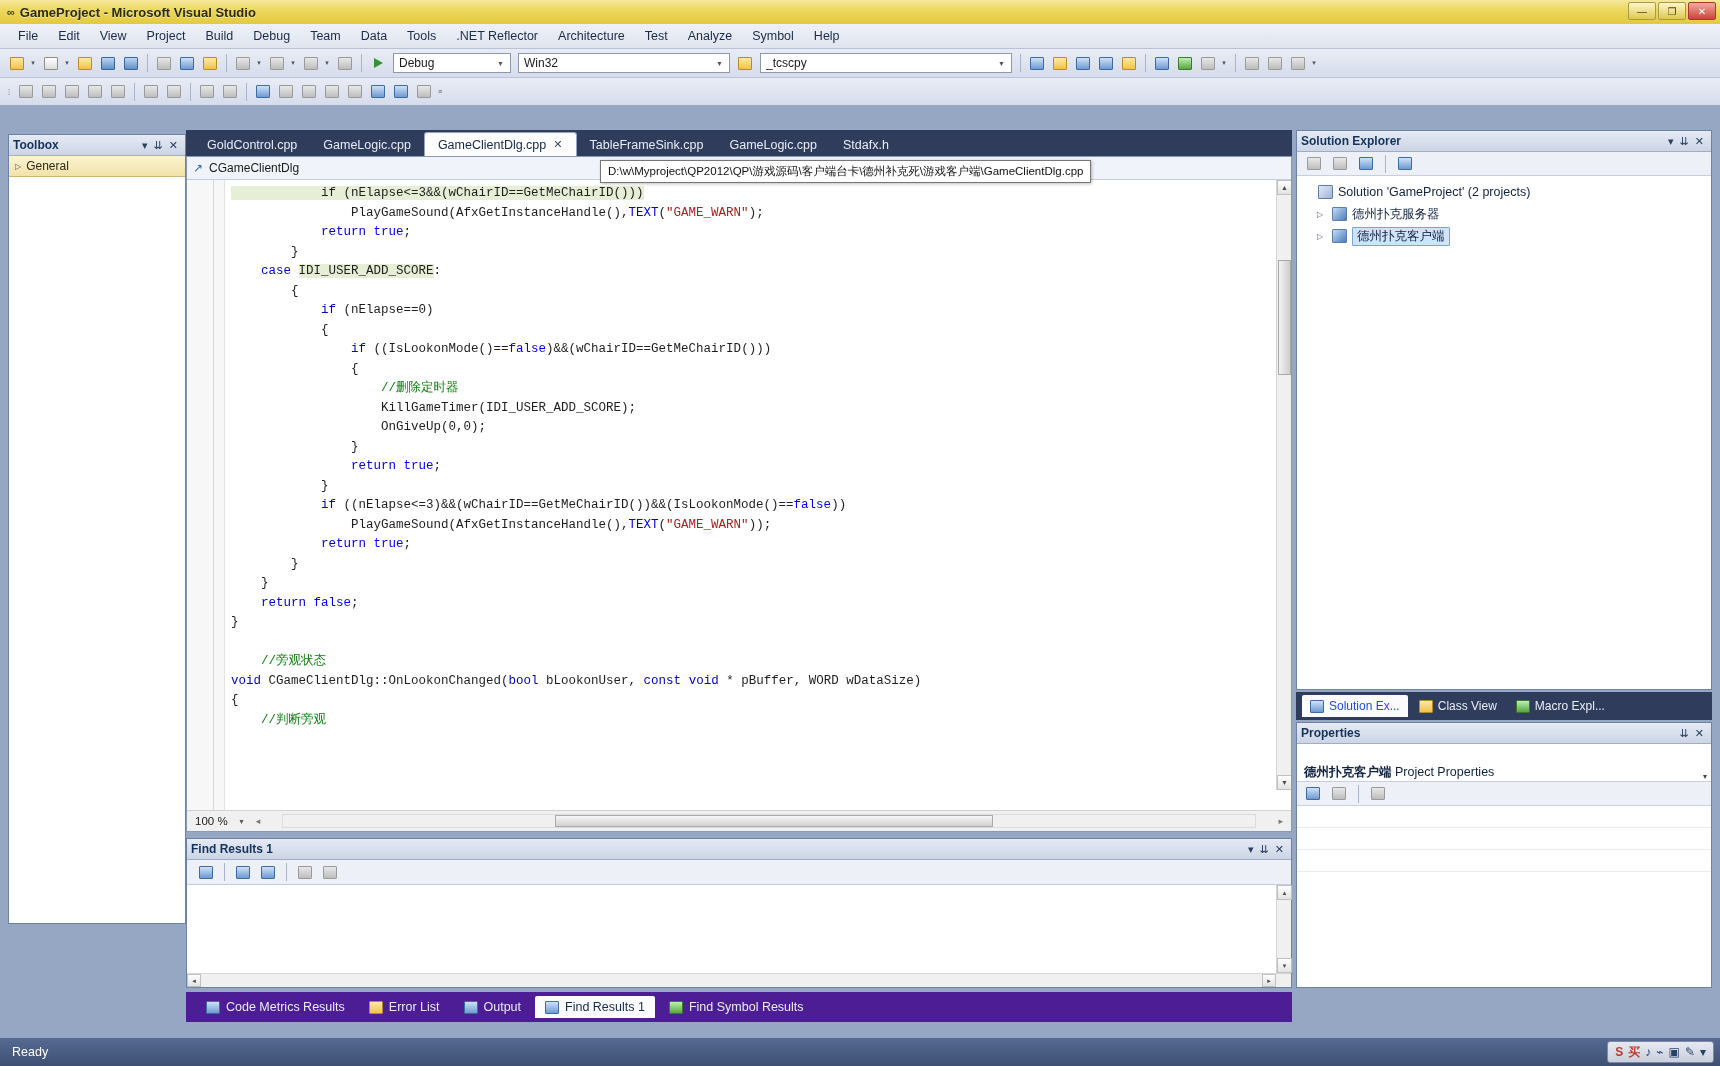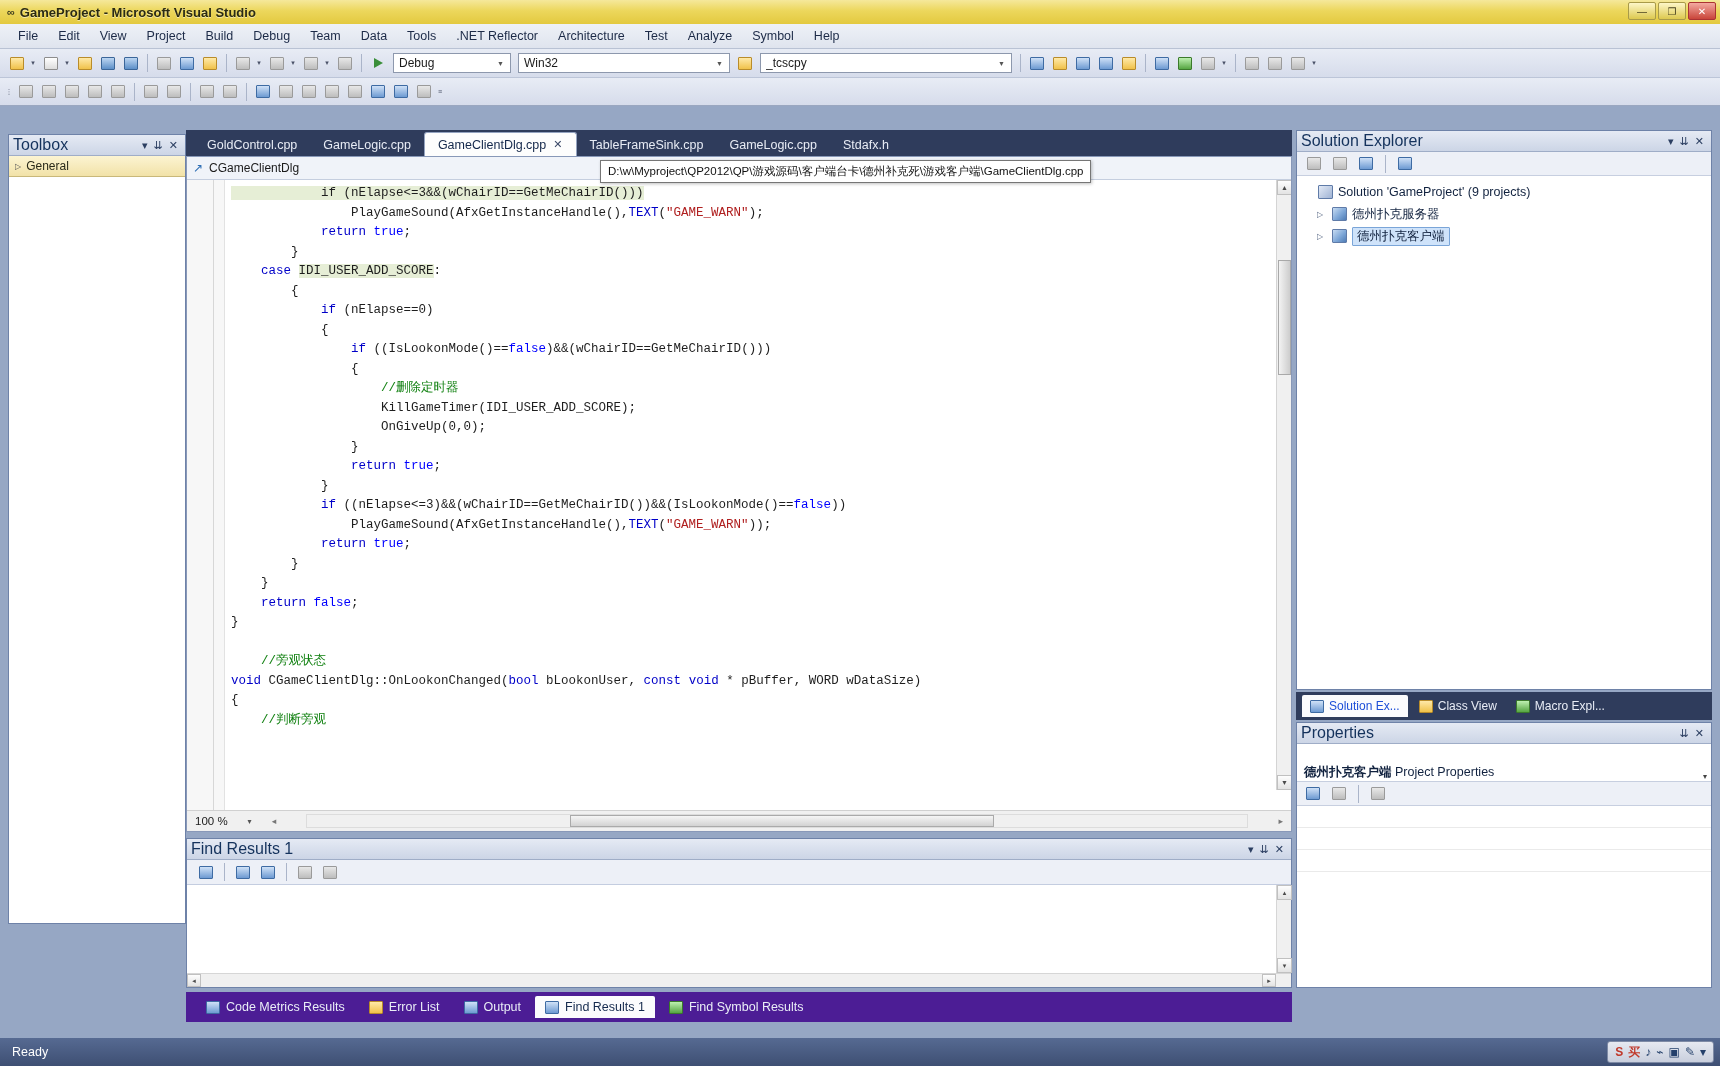--- a/index.html
+++ b/index.html
@@ -81,21 +81,21 @@
   
   .toolbox {
     position: absolute; left: 8px; top: 134px; width: 178px; height: 790px;
     background: #ecf0f8; border: 1px solid #6e82a8;
   }
   .panel-header {
     height: 21px; background: linear-gradient(180deg,#e5eaf4,#ccd5e6);
     display: flex; align-items: center; padding: 0 4px;
     border-bottom: 1px solid #9fadc7;
   }
-  .panel-title { font-size: 16px; color: #14325c; flex: 1; white-space: nowrap; }
+  .panel-title { font-size: 12px; color: #14325c; flex: 1; white-space: nowrap; font-weight: bold; }
   .panel-btn { font-size: 11px; color: #2b3e61; padding: 0 3px; }
   .toolbox-body { background: #fff; height: calc(100% - 21px); }
   .tb-group {
     height: 21px; background: linear-gradient(180deg,#fcf4d2,#f2e2a8);
     border-bottom: 1px solid #c9b87a; display: flex; align-items: center;
     padding-left: 6px; font-size: 12px; color: #2a2a1a;
   }
   .tb-group .tri { font-size: 8px; margin-right: 5px; color: #555; }
 
   
@@ -163,21 +163,21 @@
     width: 15px; height: 15px; background: linear-gradient(180deg,#fdfdfd,#e3e3e3);
     border: 1px solid #c0c0c0; font-size: 7px; color: #4a4a4a;
     display: flex; align-items: center; justify-content: center;
   }
   .sb-thumb {
     position: absolute; left: 1px; width: 13px;
     background: linear-gradient(90deg,#f3f3f3,#cdcdcd); border: 1px solid #a9a9a9;
   }
   .code-statusline {
     height: 21px; background: #f0f0f0; border-top: 1px solid #d0d0d0;
-    display: flex; align-items: center; padding-left: 8px; gap: 20px;
+    display: flex; align-items: center; padding-left: 8px; gap: 12px;
     font-size: 11.5px; color: #202020;
   }
   .hscroll {
     flex: 1; height: 14px; margin: 0 10px; position: relative;
     background: #f0f0f0; border: 1px solid #dcdcdc;
   }
   .hscroll .hthumb {
     position: absolute; left: 28%; width: 45%; top: 0; bottom: 0;
     background: linear-gradient(180deg,#f5f5f5,#d2d2d2); border: 1px solid #aaa;
   }
@@ -714,21 +714,21 @@
         </div>
       <div class="tb-sep"></div>
       <div class="tb-btn">
           <span class="ico-sq ico-blue"></span>
         </div>
     </div>
     <div class="sol-tree">
       <div class="tree-row">
         <span class="expander"></span>
         <span class="tree-icon sol"></span>
-        <span class="tree-label">Solution 'GameProject' (9 projects)</span>
+        <span class="tree-label">Solution 'GameProject' (2 projects)</span>
       </div>
       <div class="tree-row indent1">
         <span class="expander">▷</span>
         <span class="tree-icon"></span>
         <span class="tree-label">德州扑克服务器</span>
       </div>
       <div class="tree-row indent1">
         <span class="expander">▷</span>
         <span class="tree-icon"></span>
         <span class="tree-label selected">德州扑克客户端</span>

